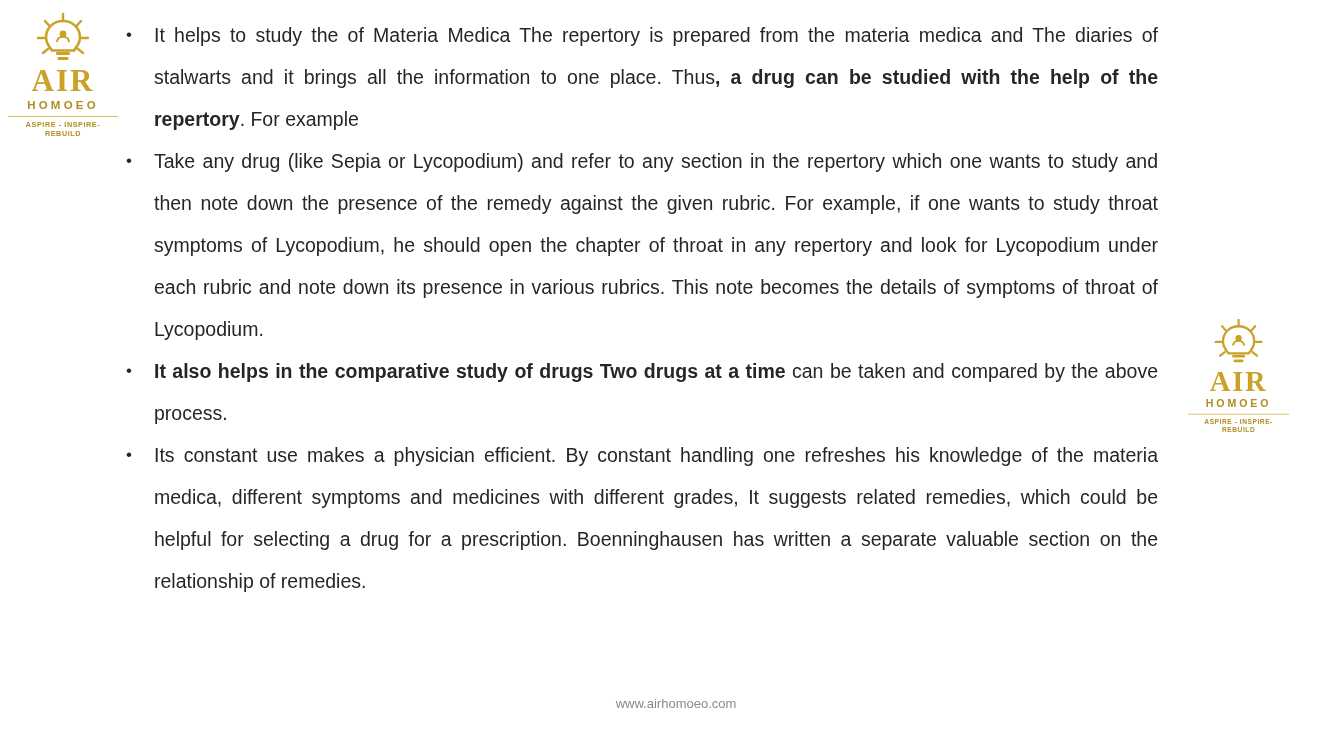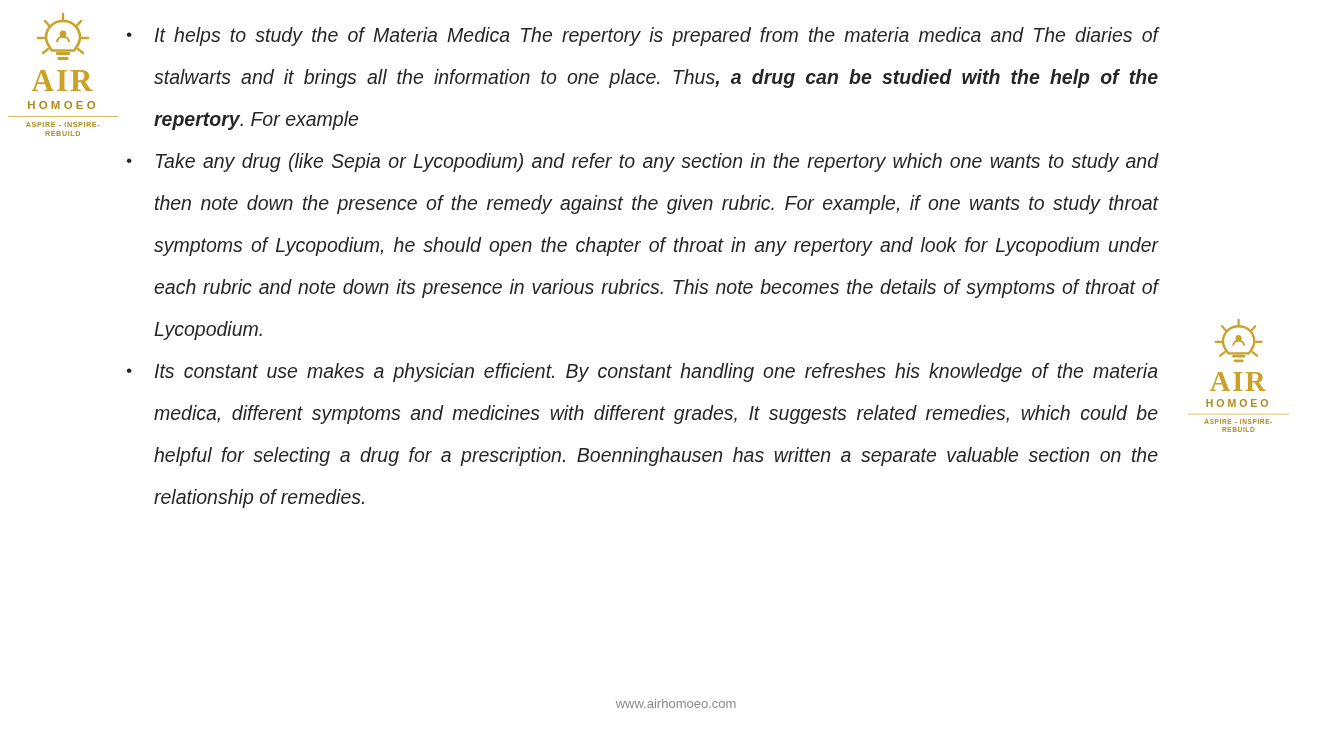--- a/index.html
+++ b/index.html
@@ -80,21 +80,20 @@
     padding: 0;
   }
   ul.bullets > li {
     position: relative;
     padding-left: 36px;
     font-size: 19.5px;
     line-height: 42px;
     text-align: justify;
     color: #262626;
     margin-bottom: 0px;
-    font-style: italic;
   }
   ul.bullets > li::before {
     content: "\2022";
     position: absolute;
     left: 8px;
     top: 0;
     font-size: 17px;
     color: #262626;
     line-height: 42px;
   }
@@ -162,17 +161,18 @@
   </div>
   <div class="logo-word">AIR</div>
   <div class="logo-sub">HOMOEO</div>
   <div class="logo-tag">ASPIRE - INSPIRE- REBUILD</div>
 </div>
 
 <div class="content">
   <ul class="bullets">
     <li><span class="para-inner"><span>It helps to study the of Materia Medica The repertory is prepared from the materia medica and The diaries of stalwarts and it brings all the information to one place. Thus</span><span class="b">, a drug can be studied with the help of the repertory</span><span>. For example</span></span></li>
     <li><span class="para-inner"><span>Take any drug (like Sepia or Lycopodium) and refer to any section in the repertory which one wants to study and then note down the presence of the remedy against the given rubric. For example, if one wants to study throat symptoms of Lycopodium, he should open the chapter of throat in any repertory and look for Lycopodium under each rubric and note down its presence in various rubrics. This note becomes the details of symptoms of throat of Lycopodium.</span></span></li>
+    <li><span class="para-inner"><span class="b">It also helps in the comparative study of drugs Two drugs at a time</span><span> can be taken and compared by the above process.</span></span></li>
     <li><span class="para-inner"><span>Its constant use makes a physician efficient. By constant handling one refreshes his knowledge of the materia medica, different symptoms and medicines with different grades, It suggests related remedies, which could be helpful for selecting a drug  for a  prescription. Boenninghausen has written a separate valuable section on the relationship of remedies.</span></span></li>
   </ul>
 </div>
 
 <div class="footer">www.airhomoeo.com</div>
 
 </body></html>

